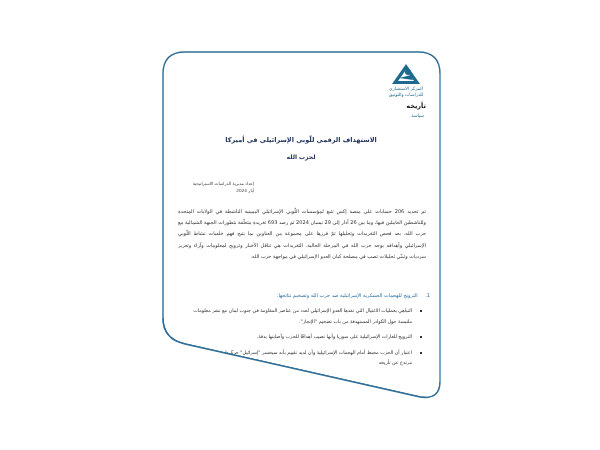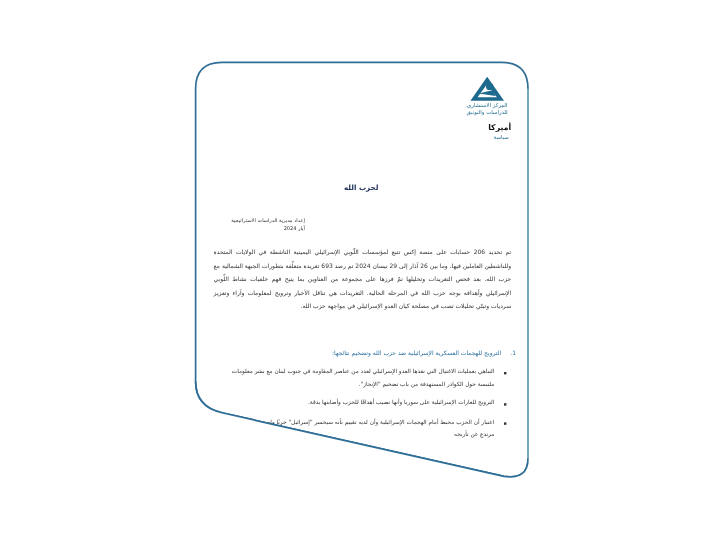--- a/index.html
+++ b/index.html
@@ -51,23 +51,24 @@
     <svg width="30" height="22" viewBox="0 0 30 22">
       <path d="M15 1 L29 21 L1 21 Z" fill="#1d6a8e"></path>
       <path d="M15 7 L23 18 L7 18 Z" fill="#ffffff"></path>
       <circle cx="17" cy="9" r="3" fill="#1d6a8e"></circle>
       <path d="M8 15 L20 12 L22 17 Z" fill="#1d6a8e"></path>
     </svg>
     <div class="logo-text">المركز الاستشاري</div>
     <div class="logo-text">للدراسات والتوثيق</div>
   </div>
 
-  <div class="category">أميركا</div>
+  <div class="category">تأريخه</div>
   <div class="subcategory">سياسة</div>
 
+  <div class="title">الاستهداف الرقمي للّوبي الإسرائيلي في أميركا</div>
   <div class="subtitle">لحزب الله</div>
 
   <div class="author">
     <div>إعداد مديرية الدراسات الاستراتيجية</div>
     <div>أيار 2024</div>
   </div>
 
   <div class="body-para">تم تحديد 206 حسابات على منصة إكس تتبع لمؤسسات اللّوبي الإسرائيلي اليمينية الناشطة في الولايات المتحدة وللناشطين العاملين فيها، وما بين 26 آذار إلى 29 نيسان 2024 تم رصد 693 تغريدة متعلّقة بتطورات الجبهة الشمالية مع حزب الله. بعد فحص التغريدات وتحليلها تمّ فرزها على مجموعة من العناوين بما يتيح فهم خلفيات نشاط اللّوبي الإسرائيلي وأهدافه بوجه حزب الله في المرحلة الحالية. التغريدات هي تناقل الأخبار وترويج لمعلومات وآراء وتعزيز سرديات وتبنّي تحليلات تصب في مصلحة كيان العدو الإسرائيلي في مواجهة حزب الله.</div>
 
   <div class="list-heading">

